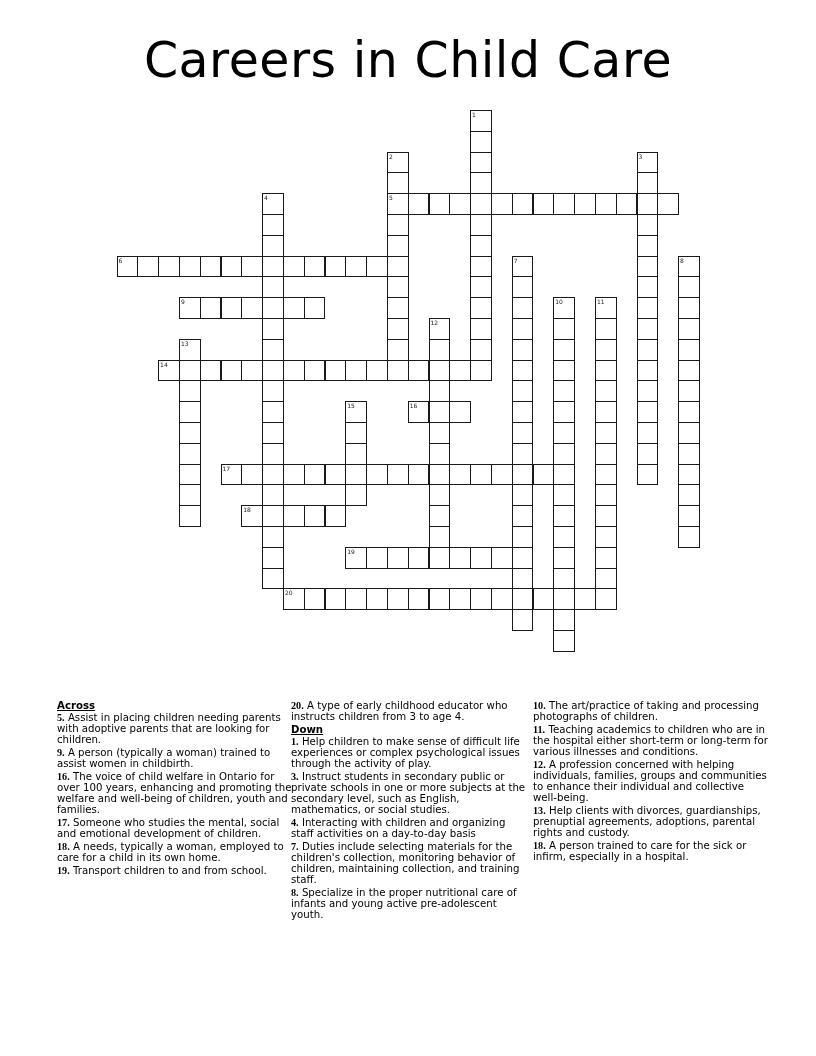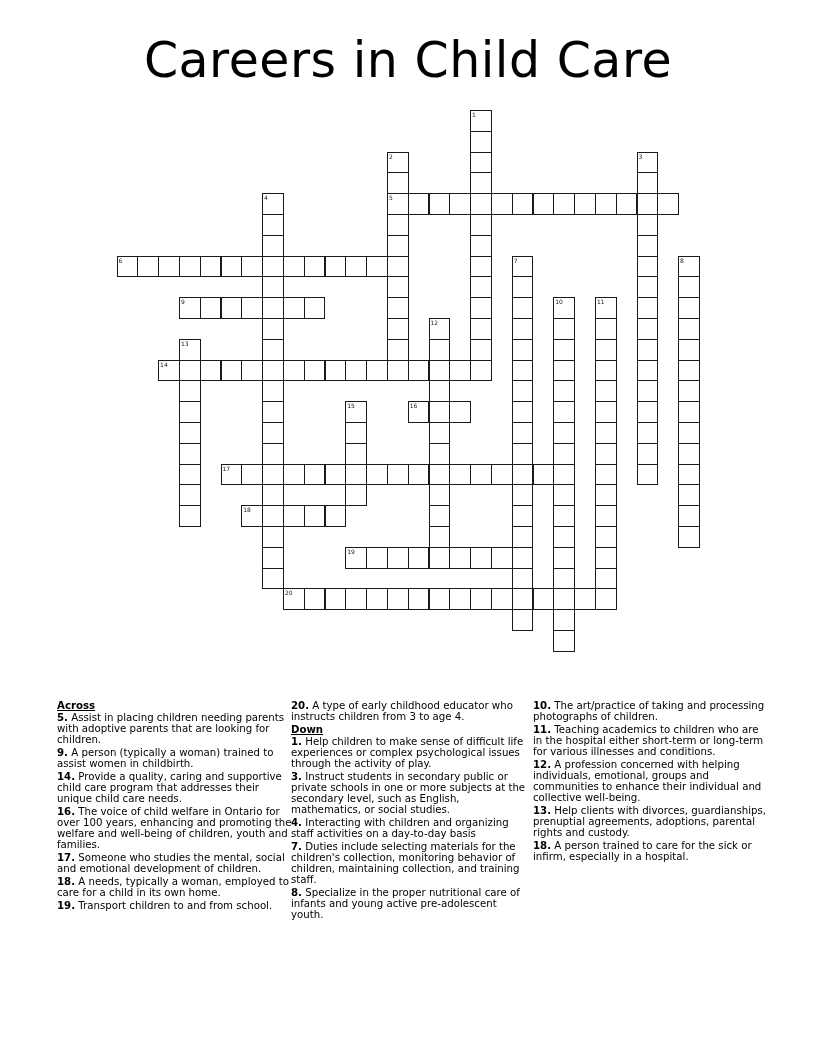--- a/index.html
+++ b/index.html
@@ -7,21 +7,21 @@
   .title { position: absolute; left: 0; top: 32px; width: 816px; text-align: center; font-size: 49px; font-family: "DejaVu Sans", sans-serif; letter-spacing: 0.5px; }
   .grid { position: absolute; left: 0; top: 0; width: 816px; height: 680px; }
   .cell { position: absolute; box-sizing: border-box; width: 21.8px; height: 21.8px; border: 1.3px solid #1a1a1a; background: #fff; }
   .num { position: absolute; left: 1px; top: 0px; font-size: 6px; line-height: 7px; color: #222; font-family: "DejaVu Sans", sans-serif; }
   .clues { position: absolute; top: 700px; font-size: 10.2px; line-height: 11px; font-family: "DejaVu Sans", sans-serif; }
   .col1 { left: 47px; width: 238px; margin-left: 10px; }
   .col2 { left: 291px; width: 236px; }
   .col3 { left: 533px; width: 236px; }
   .heading { text-decoration: underline; font-weight: bold; margin-bottom: 1px; }
   .clue { margin-bottom: 2px; }
-  .clue b { font-weight: bold; }
+  .clue b { font-weight: bold; font-family: Liberation Serif, serif; }
 </style>
 </head>
 <body>
 
 <div class="title">Careers in Child Care</div>
 
 <div class="grid" id="grid">
     <div class="cell" style="left: 470.1px; top: 110px;">
       <span class="num">1</span>
     </div>
@@ -288,36 +288,35 @@
     <div class="cell" style="left: 470.1px; top: 588.4px;"></div>
     <div class="cell" style="left: 490.9px; top: 588.4px;"></div>
     <div class="cell" style="left: 532.5px; top: 588.4px;"></div>
     <div class="cell" style="left: 574.1px; top: 588.4px;"></div>
   </div>
 
 <div class="clues col1">
   <div class="heading">Across</div>
   <div class="clue"><b>5.</b> <span>Assist in placing children needing parents with adoptive parents that are looking for children.</span></div>
   <div class="clue"><b>9.</b> <span>A person (typically a woman) trained to assist women in childbirth.</span></div>
-  <div class="clue"><b>14.</b> <span>Provide a quality, caring and supportive child care program that addresses their unique child care needs.</span></div>
   <div class="clue"><b>16.</b> <span>The voice of child welfare in Ontario for over 100 years, enhancing and promoting the welfare and well-being of children, youth and families.</span></div>
   <div class="clue"><b>17.</b> <span>Someone who studies the mental, social and emotional development of children.</span></div>
   <div class="clue"><b>18.</b> <span>A needs, typically a woman, employed to care for a child in its own home.</span></div>
   <div class="clue"><b>19.</b> <span>Transport children to and from school.</span></div>
 </div>
 
 <div class="clues col2">
   <div class="clue"><b>20.</b> <span>A type of early childhood educator who instructs children from 3 to age 4.</span></div>
   <div class="heading">Down</div>
   <div class="clue"><b>1.</b> <span>Help children to make sense of difficult life experiences or complex psychological issues through the activity of play.</span></div>
   <div class="clue"><b>3.</b> <span>Instruct students in secondary public or private schools in one or more subjects at the secondary level, such as English, mathematics, or social studies.</span></div>
   <div class="clue"><b>4.</b> <span>Interacting with children and organizing staff activities on a day-to-day basis</span></div>
   <div class="clue"><b>7.</b> <span>Duties include selecting materials for the children's collection, monitoring behavior of children, maintaining collection, and training staff.</span></div>
   <div class="clue"><b>8.</b> <span>Specialize in the proper nutritional care of infants and young active pre-adolescent youth.</span></div>
 </div>
 
 <div class="clues col3">
   <div class="clue"><b>10.</b> <span>The art/practice of taking and processing photographs of children.</span></div>
   <div class="clue"><b>11.</b> <span>Teaching academics to children who are in the hospital either short-term or long-term for various illnesses and conditions.</span></div>
-  <div class="clue"><b>12.</b> <span>A profession concerned with helping individuals, emotional, groups and communities to enhance their individual and collective well-being.</span></div>
+  <div class="clue"><b>12.</b> <span>A profession concerned with helping individuals, families, groups and communities to enhance their individual and collective well-being.</span></div>
   <div class="clue"><b>13.</b> <span>Help clients with divorces, guardianships, prenuptial agreements, adoptions, parental rights and custody.</span></div>
   <div class="clue"><b>18.</b> <span>A person trained to care for the sick or infirm, especially in a hospital.</span></div>
 </div>
 
 </body></html>

